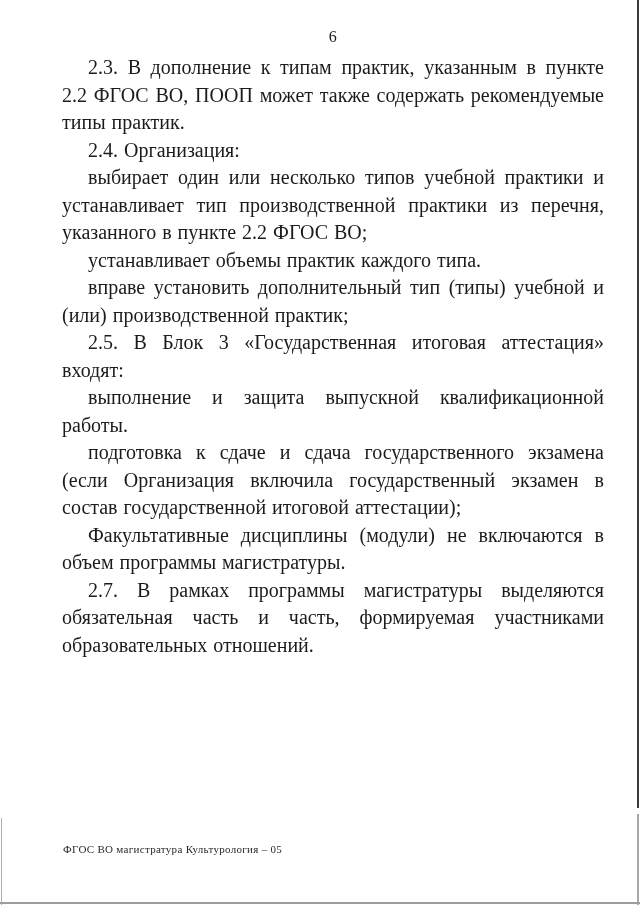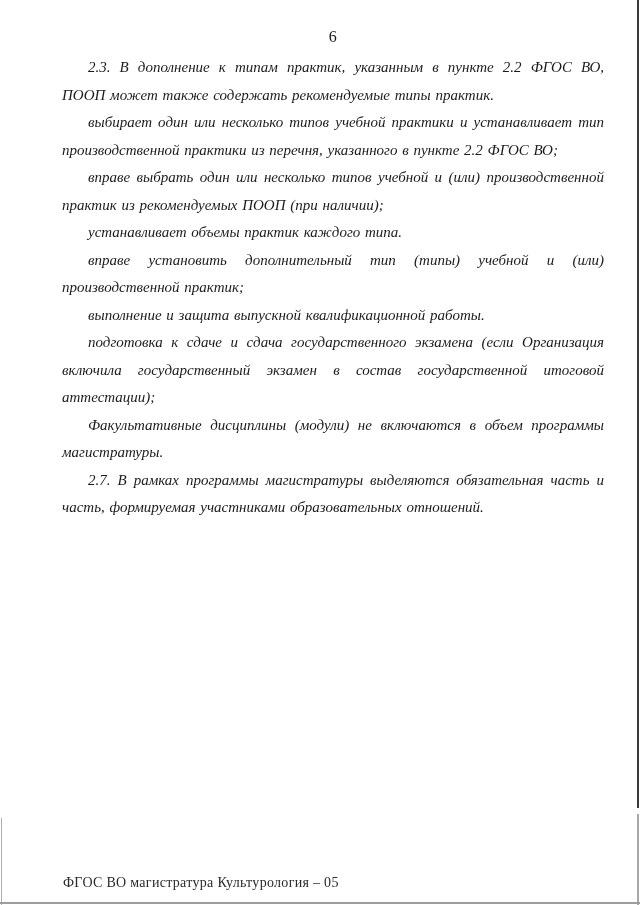--- a/index.html
+++ b/index.html
@@ -19,38 +19,36 @@
   .page-number {
     position: absolute;
     top: 28px; left: 62px; width: 542px;
     text-align: center;
     font-size: 16px;
     letter-spacing: 0.5px;
   }
   .content {
     position: absolute;
     top: 54px; left: 62px; width: 542px;
-    font-size: 15px;
+    font-size: 20px;
     line-height: 27.5px;
     text-align: justify;
-    font-style: italic;
   }
   .para {
     margin: 0;
     padding: 0;
     text-indent: 26px;
     word-spacing: 1px;
   }
   .footer-note {
     position: absolute;
     left: 63px; top: 843px;
-    font-size: 14px;
+    font-size: 11px;
     color: #2a2a2a;
     letter-spacing: 0.3px;
-    margin-top: 32px;
   }
   
   .scan-right-dark {
     position: absolute;
     left: 637px; top: 0; width: 2px; height: 808px;
     background: #3a3a3a;
   }
   .scan-right-light {
     position: absolute;
     left: 637px; top: 814px; width: 2px; height: 91px;
@@ -69,24 +67,25 @@
 </style>
 </head>
 <body>
 
 <div class="page">
 
   <div class="page-number">6</div>
 
   <div class="content">
     <p class="para">2.3. В дополнение к типам практик, указанным в пункте 2.2 ФГОС ВО, ПООП может также содержать рекомендуемые типы практик.</p>
+    <p class="para">2.4. Организация:</p>
     <p class="para">выбирает один или несколько типов учебной практики и устанавливает тип производственной практики из перечня, указанного в пункте 2.2 ФГОС ВО;</p>
-    <p class="para">вправе выбрать один или несколько типов учебной и (или) производственной практик из рекомендуемых ПООП (при наличии);</p>
     <p class="para">устанавливает объемы практик каждого типа.</p>
     <p class="para">вправе установить дополнительный тип (типы) учебной и (или) производственной практик;</p>
+    <p class="para">2.5. В Блок 3 «Государственная итоговая аттестация» входят:</p>
     <p class="para">выполнение и защита выпускной квалификационной работы.</p>
     <p class="para">подготовка к сдаче и сдача государственного экзамена (если Организация включила государственный экзамен в состав государственной итоговой аттестации);</p>
     <p class="para">Факультативные дисциплины (модули) не включаются в объем программы магистратуры.</p>
     <p class="para">2.7. В рамках программы магистратуры выделяются обязательная часть и часть, формируемая участниками образовательных отношений.</p>
   </div>
 
   <div class="footer-note">ФГОС ВО магистратура Культурология – 05</div>
 
   <div class="scan-right-dark"></div>
   <div class="scan-right-light"></div>

